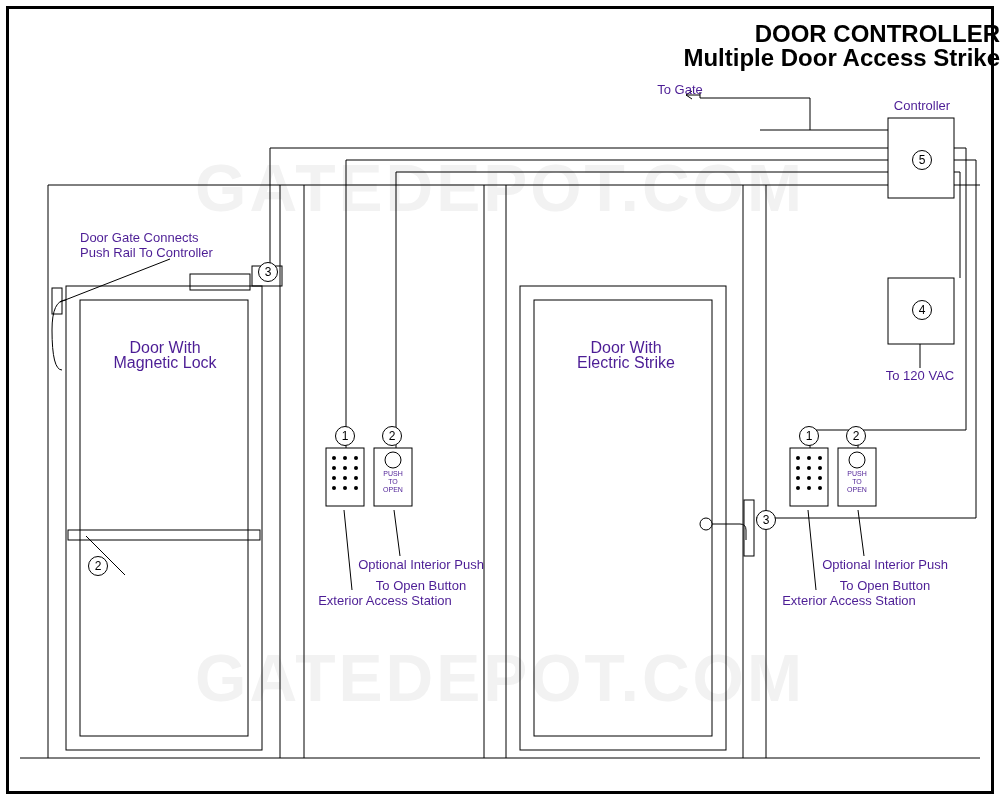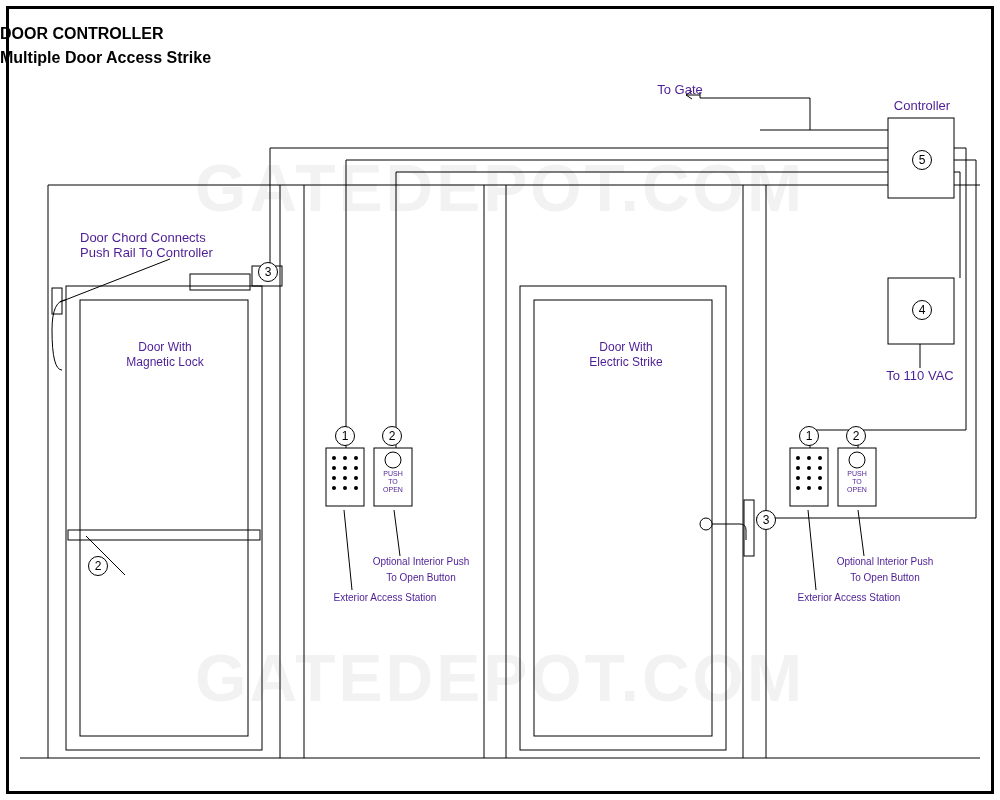--- a/index.html
+++ b/index.html
@@ -1,24 +1,24 @@
 <!DOCTYPE html>
 <html><head>
 <meta charset="utf-8">
 <style>
   html,body{margin:0;padding:0;background:#fff;font-family:Arial,Helvetica,sans-serif}
   .stage{position:relative;width:1000px;height:800px;background:#fff}
   .frame{position:absolute;left:6px;top:6px;right:6px;bottom:6px;border:3px solid #000}
-  .title{position:absolute;left:0;right:0;top:22px;text-align:left;font-weight:bold;font-size:16px;line-height:24px}
+  .title{position:absolute;left:0;right:0;top:22px;text-align:right;font-weight:bold;font-size:24px;line-height:24px}
   .watermark{position:absolute;left:0;right:0;text-align:center;font-size:66px;font-weight:bold;color:#f2f2f2;letter-spacing:3px;pointer-events:none}
   .lbl{position:absolute;font-size:13px;line-height:15px;color:#4c1d95;text-align:center}
-  .lbl.small{font-size:10px;line-height:16px}
+  .lbl.small{font-size:13px;line-height:21px}
   .circ{position:absolute;width:18px;height:18px;border:1px solid #000;border-radius:50%;text-align:center;font-size:12px;line-height:18px;background:#fff}
   svg{position:absolute;left:0;top:0}
-  .door-text{font-size:12px;text-align:center}
+  .door-text{font-size:16px;text-align:center}
 </style>
 </head>
 <body>
 
 <div class="stage">
   <div class="frame"></div>
 
   <div class="watermark" style="top:150px">GATEDEPOT.COM</div>
   <div class="watermark" style="top:640px">GATEDEPOT.COM</div>
 
@@ -131,23 +131,23 @@
       <line x1="125" y1="575" x2="86" y2="536"></line>
       <path d="M400 556 l-6 -46"></path>
       <path d="M352 590 l-8 -80"></path>
       <path d="M864 556 l-6 -46"></path>
       <path d="M816 590 l-8 -80"></path>
     </g>
   </svg>
 
   <div class="lbl" style="left:640px;top:82px;width:80px">To Gate</div>
   <div class="lbl" style="left:872px;top:98px;width:100px">Controller</div>
-  <div class="lbl" style="left:870px;top:368px;width:100px">To 110 VAC</div>
+  <div class="lbl" style="left:870px;top:368px;width:100px">To 120 VAC</div>
 
-  <div class="lbl" style="left:80px;top:230px;width:180px;text-align:left;white-space:pre-line">Door Chord Connects
+  <div class="lbl" style="left:80px;top:230px;width:180px;text-align:left;white-space:pre-line">Door Gate Connects
 Push Rail To Controller</div>
 
   <div class="lbl door-text" style="left:100px;top:340px;width:130px;white-space:pre-line">Door With
 Magnetic Lock</div>
   <div class="lbl door-text" style="left:556px;top:340px;width:140px;white-space:pre-line">Door With
 Electric Strike</div>
 
 
   <div class="lbl small" style="left:376px;top:470px;width:34px;font-size:7px;line-height:8px;white-space:pre-line">PUSH
 TO

